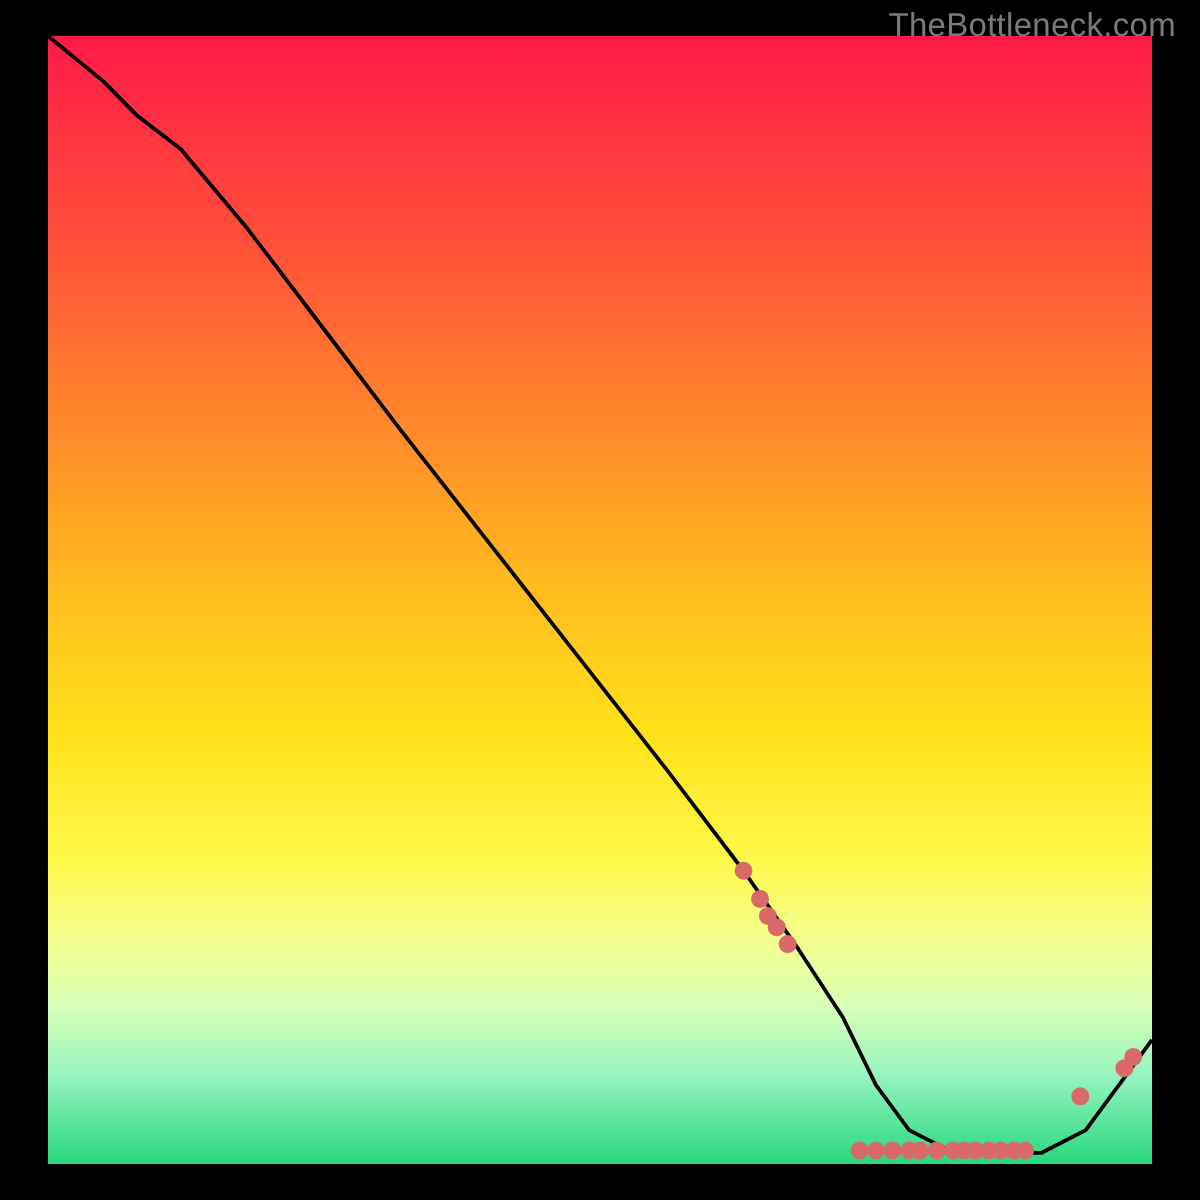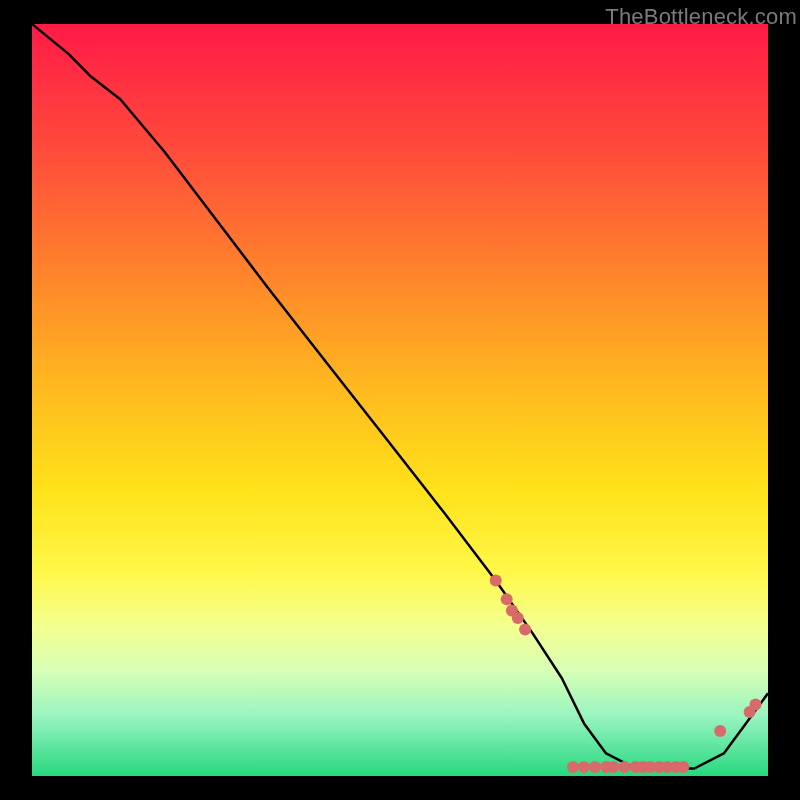--- a/index.html
+++ b/index.html
@@ -13,21 +13,21 @@
   }
   .frame {
     position: relative;
     width: 800px;
     height: 800px;
     background: #000000;
   }
   .watermark {
     position: absolute;
     top: 4px;
-    right: 3px;
+    right: 16px;
     color: #7a7a7a;
     font-size: 22px;
     font-weight: 400;
     letter-spacing: 0.2px;
     z-index: 20;
   }
   .plot-area {
     position: absolute;
     left: 32px;
     top: 24px;

